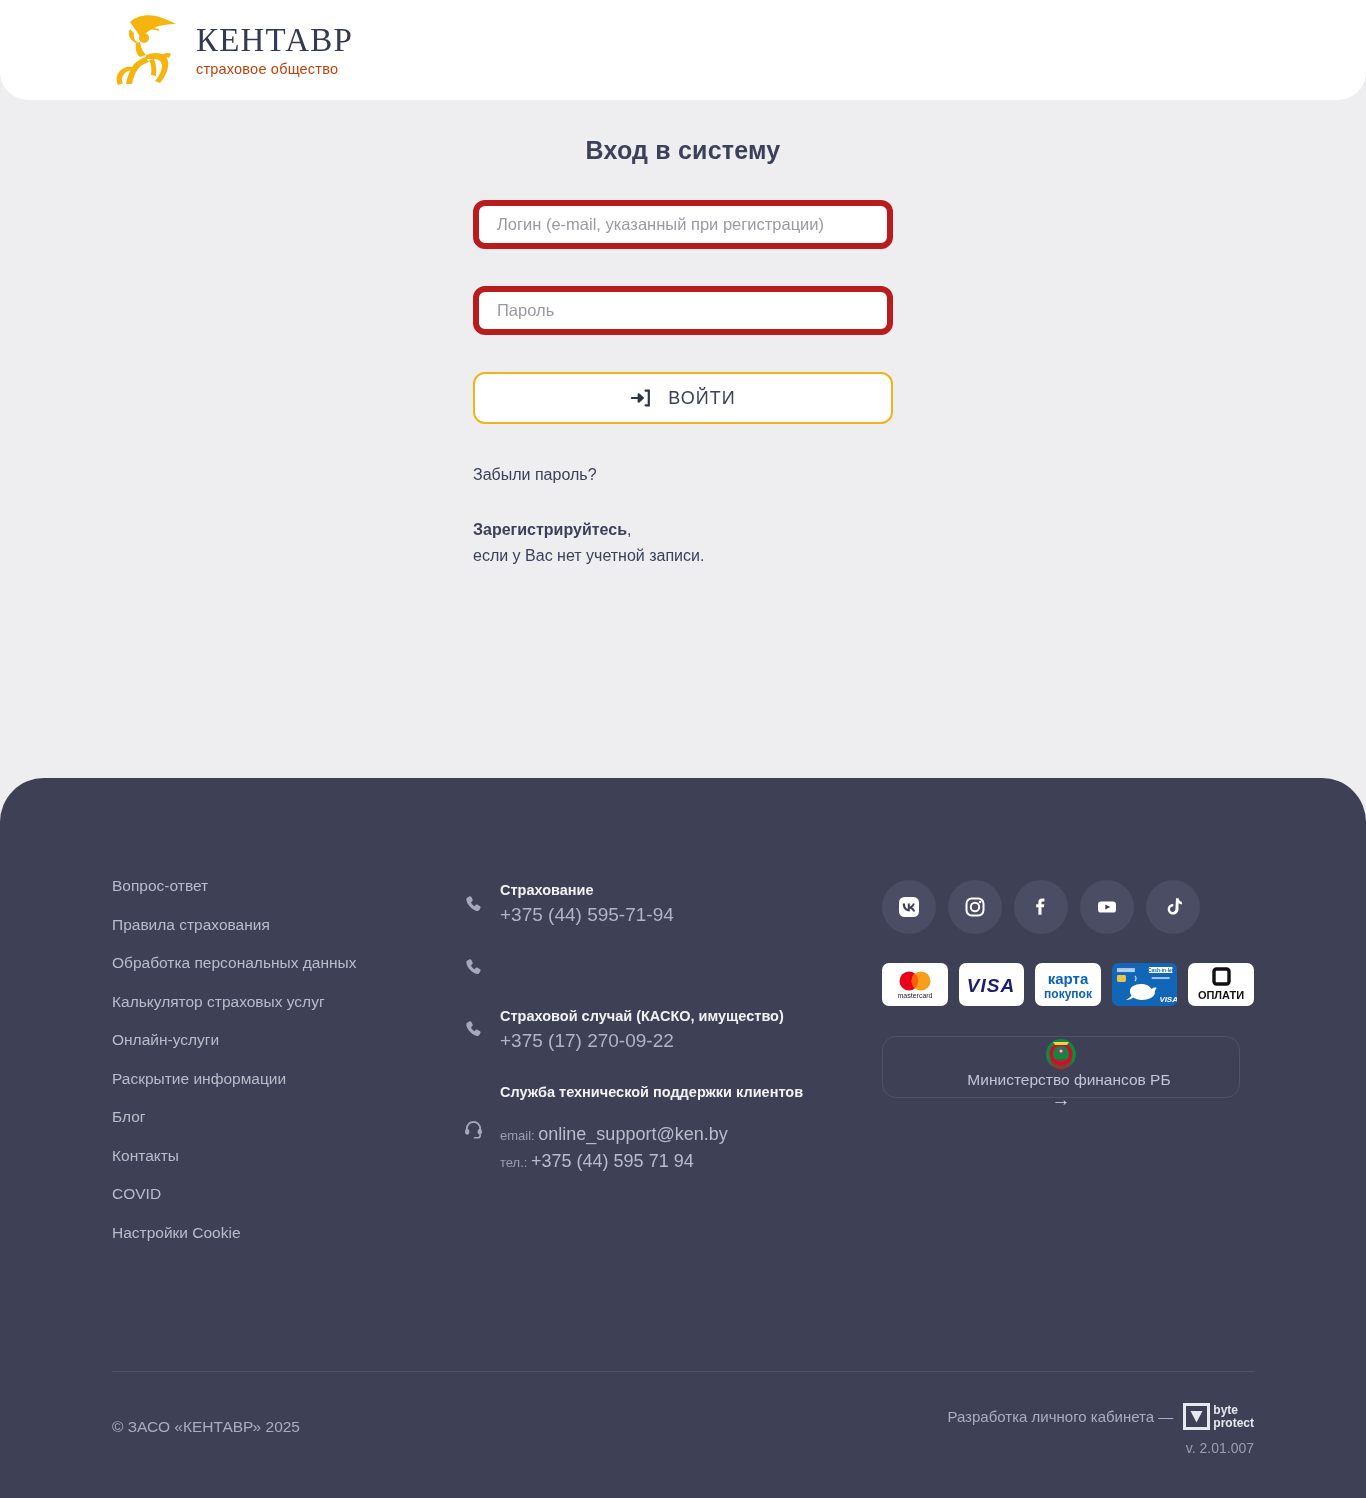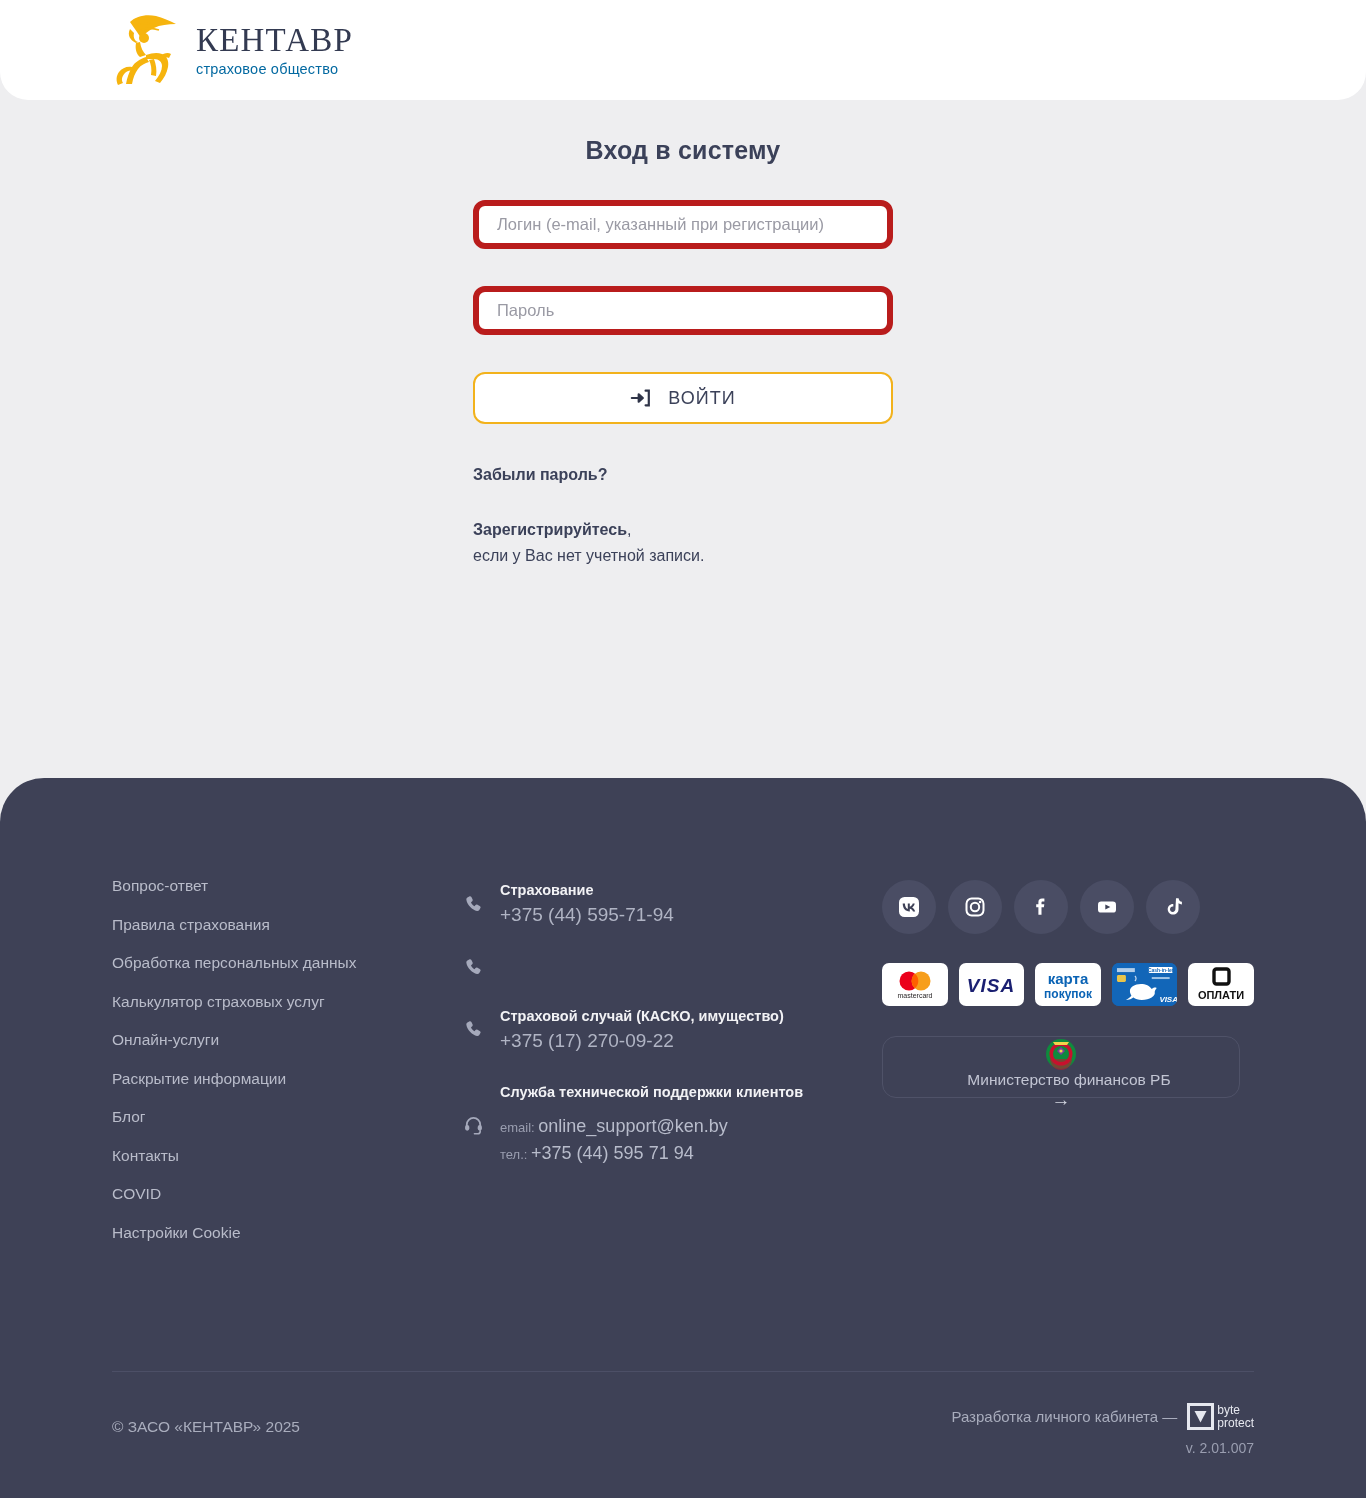--- a/index.html
+++ b/index.html
@@ -35,21 +35,21 @@
   .brand-text { display: flex; flex-direction: column; justify-content: center; }
   .brand-title {
     font-family: "Liberation Serif", serif;
     font-size: 33px;
     letter-spacing: 1.2px;
     color: #333a51;
     line-height: 1.05;
   }
   .brand-sub {
     font-size: 14.5px;
-    color: #0369a1;
+    color: #c2410c;
     letter-spacing: 0.2px;
     margin-top: 3px;
   }
 
   
   .login-wrap {
     position: absolute;
     top: 100px; left: 0;
     width: 1366px;
     height: 678px;
@@ -104,21 +104,21 @@
     font-size: 18px;
     letter-spacing: 1px;
     color: #3b4159;
   }
   .signin-icon { width: 22px; height: 22px; display: block; }
 
   .aux { margin-top: 42px; }
   .aux a {
     display: inline-block;
     font-size: 16px;
-    font-weight: bold;
+    font-weight: normal;
     color: #3b4159;
     text-decoration: none;
     cursor: pointer;
   }
   .aux-block2 { margin-top: 33px; font-size: 16px; color: #3b4159; line-height: 1.6; }
   .aux-block2 .reg { font-weight: bold; cursor: pointer; }
 
   
   .footer {
     position: absolute;
@@ -150,21 +150,21 @@
   .contact {
     display: flex;
     align-items: center;
     gap: 16px;
     margin-bottom: 28px;
   }
   .contact .ic { width: 22px; flex: none; display: flex; justify-content: center; color: #a5a9bb; }
   .contact .txt { display: flex; flex-direction: column; }
   .contact .c-label { font-size: 14.5px; color: #f2f2f5; font-weight: bold; line-height: 1.45; }
   .contact .c-value { font-size: 19px; color: #b0b4c4; line-height: 1.45; }
-  .support .c-label { margin-bottom: 10px; }
+  .support .c-label { margin-bottom: 18px; }
   .support-row { font-size: 13px; color: #9a9eb0; line-height: 1.5; }
   .support-row b { font-size: 18px; color: #b8bccb; font-weight: normal; }
 
   .col-right { width: 372px; padding-top: 2px; }
   .socials { display: flex; gap: 12px; }
   .soc {
     width: 54px; height: 54px;
     border-radius: 50%;
     background: #4a4d64;
     display: flex; align-items: center; justify-content: center;
@@ -213,21 +213,21 @@
   .copyright { font-size: 15.5px; color: #a9adbd; padding-top: 15px; }
   .devbox { display: flex; flex-direction: column; align-items: flex-end; }
   .devrow { display: flex; align-items: center; gap: 10px; }
   .devtext { font-size: 15px; color: #a9adbd; }
   .bp-logo { display: flex; align-items: center; gap: 3px; }
   .bp-mark {
     width: 27px; height: 27px;
     border: 3px solid #e6e8ef;
     display: flex; align-items: center; justify-content: center;
   }
-  .bp-words { display: flex; flex-direction: column; font-size: 12px; font-weight: normal; color: #e6e8ef; line-height: 1.06; }
+  .bp-words { display: flex; flex-direction: column; font-size: 12px; font-weight: bold; color: #e6e8ef; line-height: 1.06; }
   .version { font-size: 14px; color: #9a9eb0; margin-top: 10px; }
 </style>
 </head>
 <body>
 
 <div class="header">
   <div class="brand">
     <svg class="brand-mark" viewBox="0 0 72 76">
       <g fill="#f6b40e">
         <path d="M20 10 C26 4 36 2 46 4 C54 6 60 9 66 12 C58 12 50 13 44 16 C38 19 34 22 31 26 L27 20 Z"></path>

